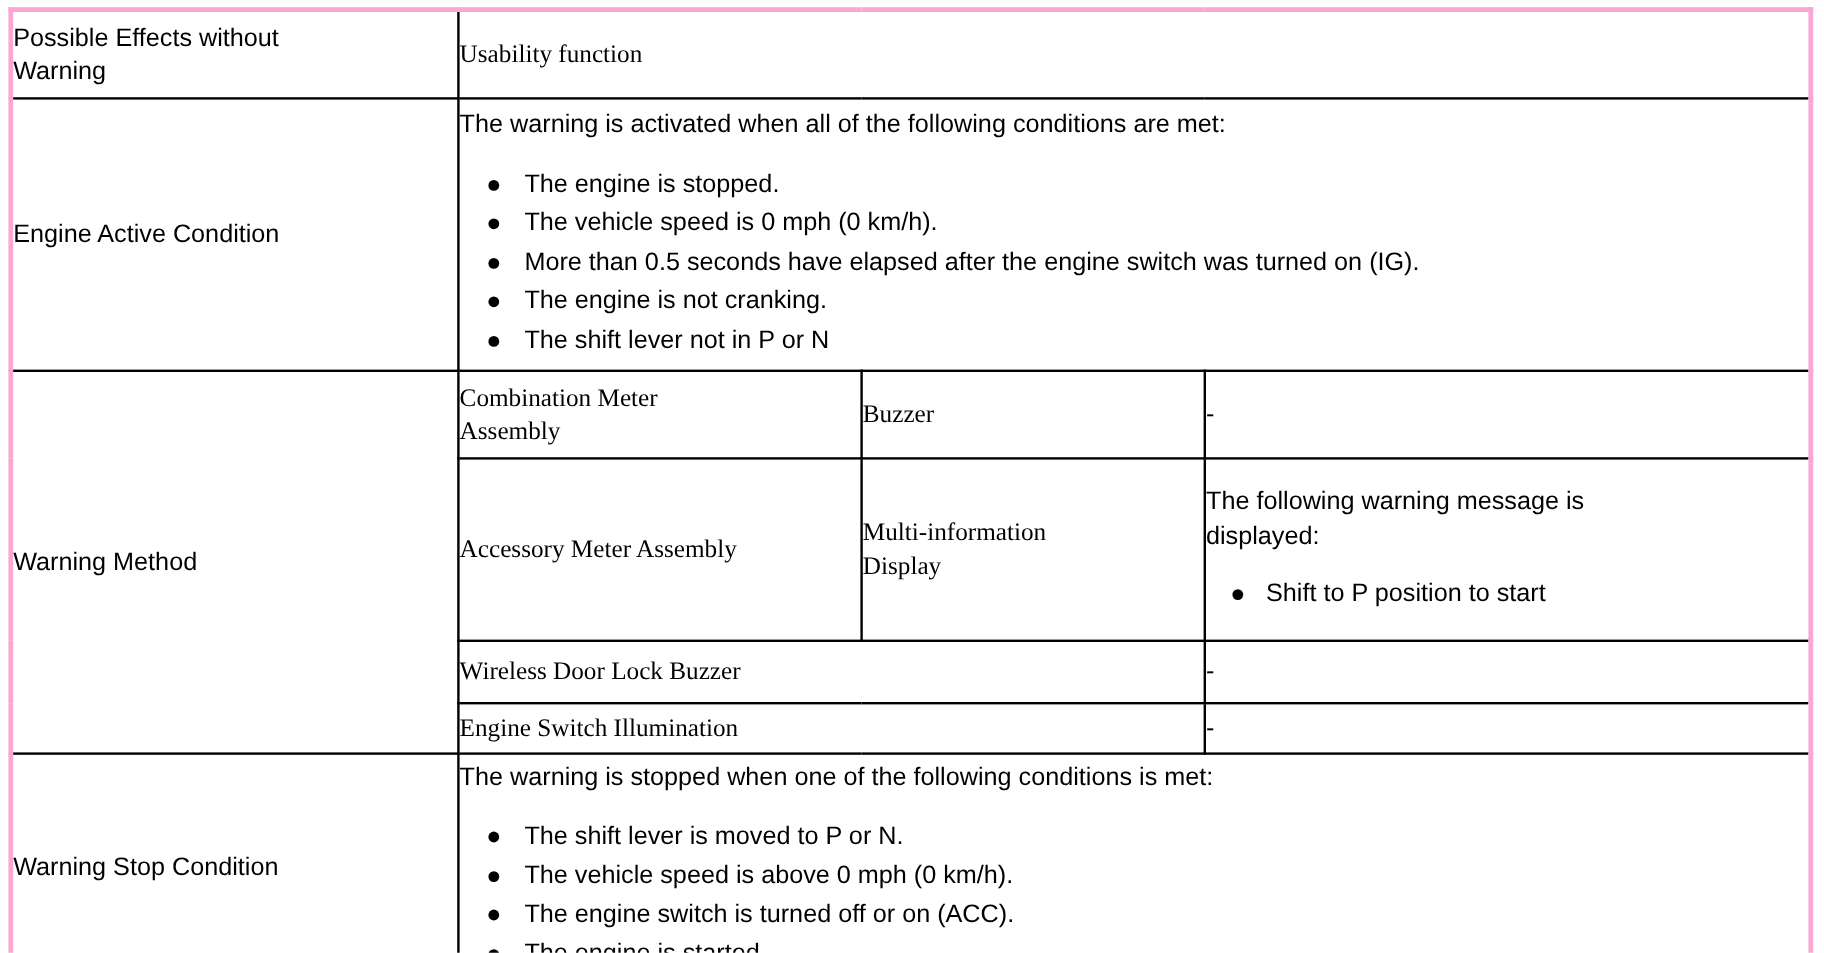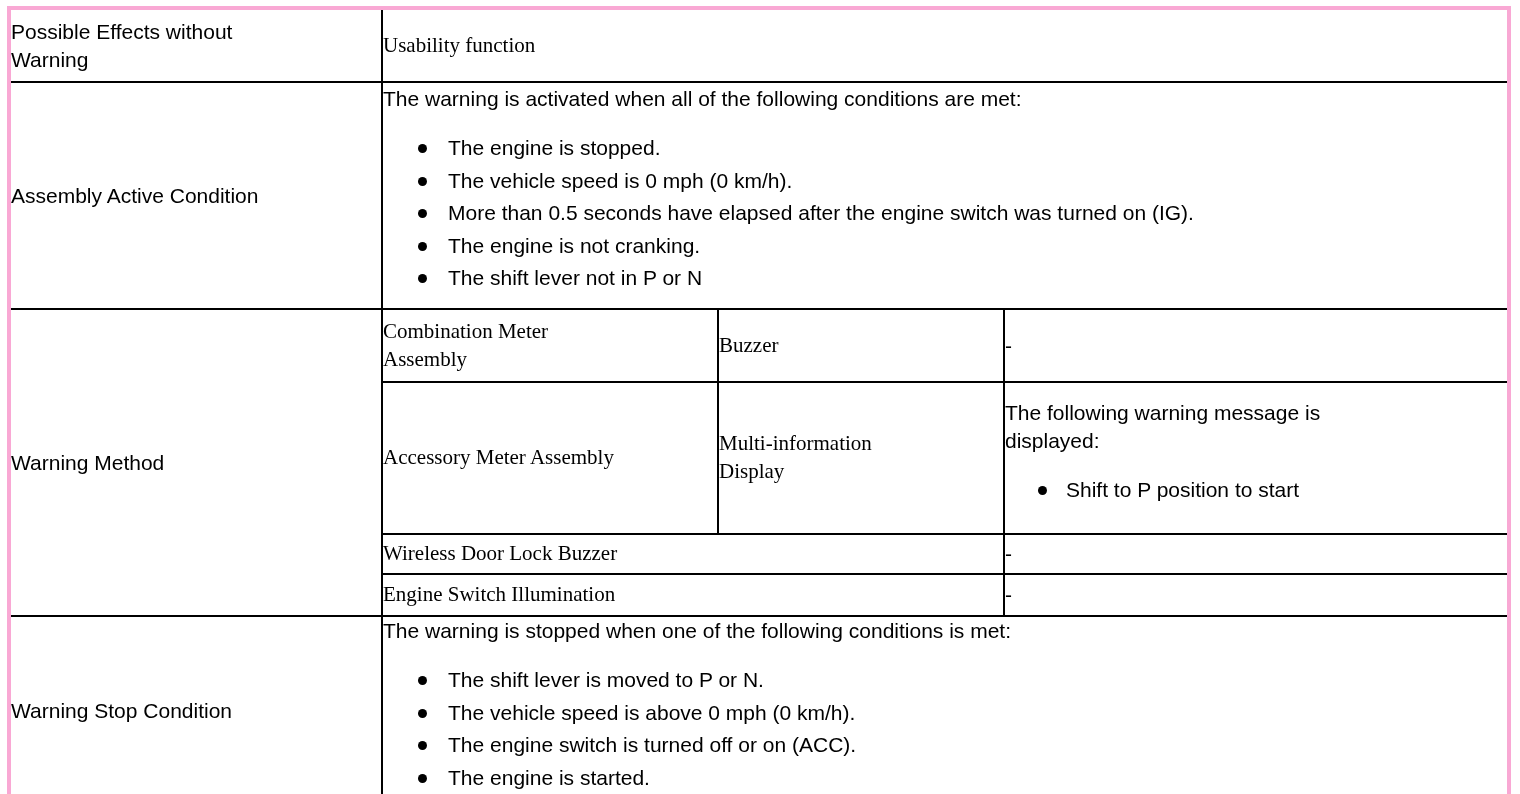--- a/index.html
+++ b/index.html
@@ -69,21 +69,21 @@
   }
 
   .intro-line {
     font-size: 21px;
     line-height: 1.3;
     margin: 0 0 20px 0;
   }
 
   ul.bullets {
     list-style: none;
-    margin: 11px;
+    margin: 0;
     padding: 0;
   }
 
   ul.bullets li {
     position: relative;
     font-size: 21px;
     line-height: 1.55;
     padding-left: 54px;
   }
 
@@ -132,21 +132,21 @@
     </colgroup>
     <tbody>
 
       <tr>
         <td class="label-cell" style="height:74px">Possible Effects without
 Warning</td>
         <td class="mid-cell" colspan="3">Usability function</td>
       </tr>
 
       <tr>
-        <td class="label-cell" style="height:227px">Assembly Active Condition</td>
+        <td class="label-cell" style="height:227px">Engine Active Condition</td>
         <td class="body-cell" colspan="3">
           <p class="intro-line">The warning is activated when all of the following conditions are met:</p>
           <ul class="bullets">
             <li>The engine is stopped.</li>
             <li>The vehicle speed is 0 mph (0 km/h).</li>
             <li>More than 0.5 seconds have elapsed after the engine switch was turned on (IG).</li>
             <li>The engine is not cranking.</li>
             <li>The shift lever not in P or N</li>
           </ul>
         </td>
@@ -167,21 +167,21 @@
         <td class="body-cell">
           <p class="msg-intro" style="white-space:pre-line">The following warning message is
 displayed:</p>
           <ul class="bullets indented">
             <li>Shift to P position to start</li>
           </ul>
         </td>
       </tr>
 
       <tr>
-        <td class="mid-cell" colspan="2" style="height:40px">Wireless Door Lock Buzzer</td>
+        <td class="mid-cell" colspan="2" style="height:52px">Wireless Door Lock Buzzer</td>
         <td class="dash-cell">-</td>
       </tr>
 
       <tr>
         <td class="mid-cell" colspan="2" style="height:42px">Engine Switch Illumination</td>
         <td class="dash-cell">-</td>
       </tr>
 
       <tr>
         <td class="label-cell" style="height:190px">Warning Stop Condition</td>

